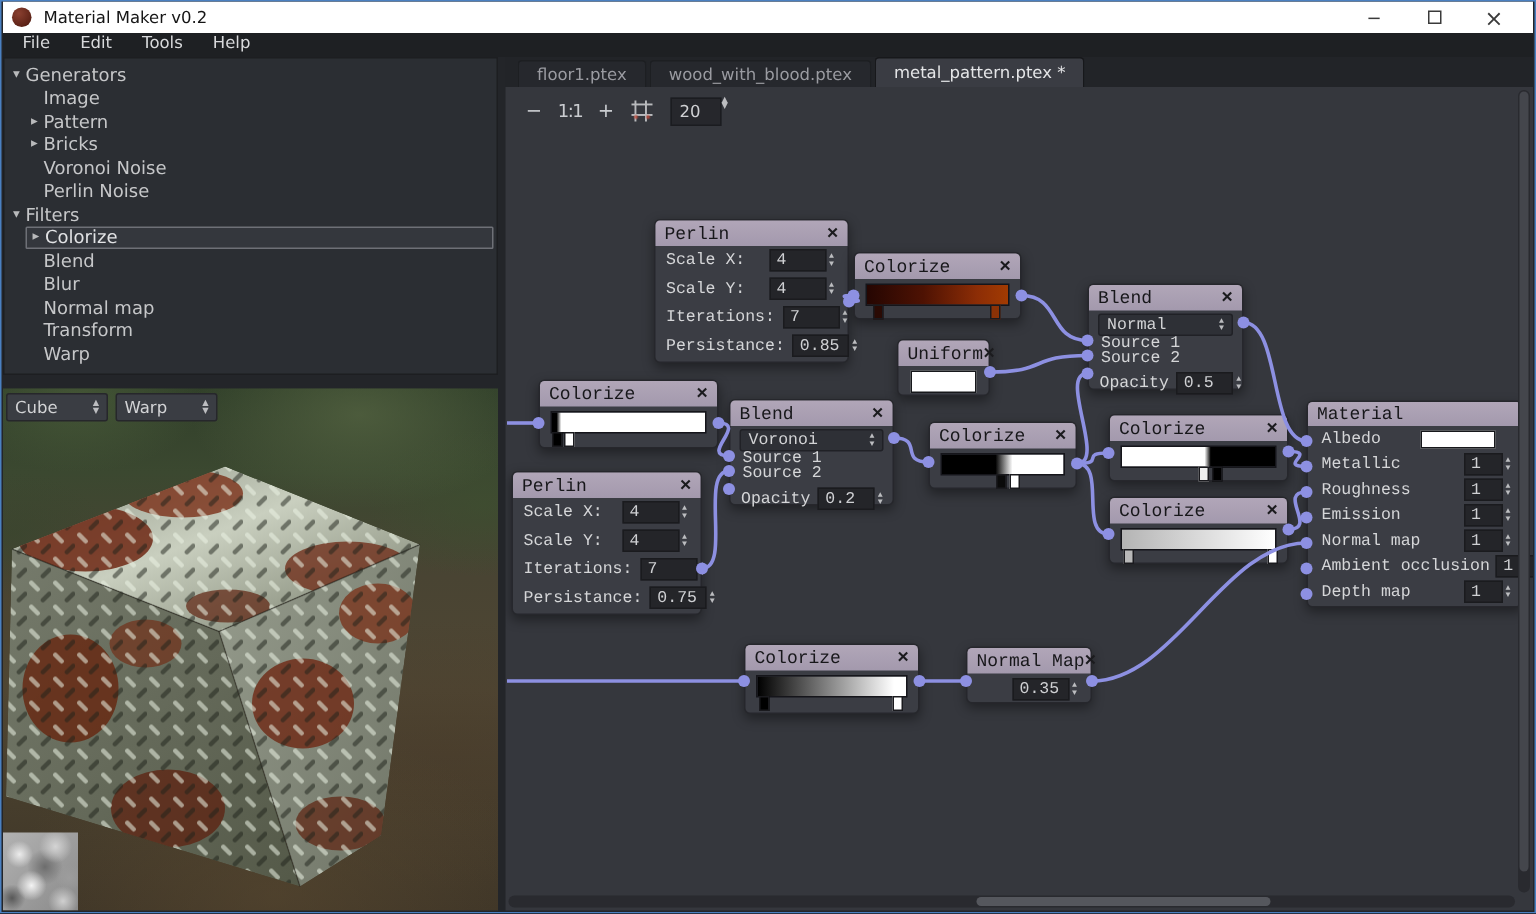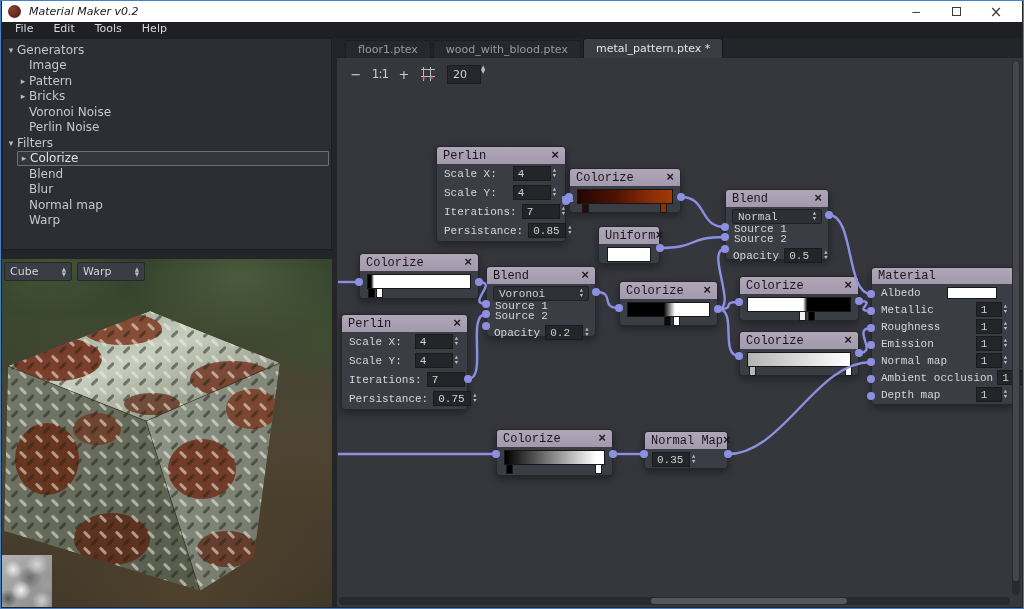--- a/index.html
+++ b/index.html
@@ -2,21 +2,21 @@
 <html><head>
 <meta charset="utf-8">
 <style>
   html,body{margin:0;padding:0;background:#111;}
   *{box-sizing:border-box;}
   .window{position:relative;width:1024px;height:609px;background:#232529;
     border:1px solid #4a80c1;overflow:hidden;
     font-family:"DejaVu Sans","Liberation Sans",sans-serif;color:#d5d6d8;font-size:11px;}
   
   .titlebar{position:absolute;left:1px;top:0;right:1px;height:21px;background:#ffffff;
-    display:flex;align-items:center;padding:0 6px;color:#111;font-style:italic;}
+    display:flex;align-items:center;padding:0 6px;color:#111;}
   .appicon{width:13px;height:13px;border-radius:50%;
     background:radial-gradient(circle at 35% 30%,#8a4030,#5e2317 70%,#401208);margin-right:8px;}
   .apptitle{font-size:11px;color:#151515;flex:1;}
   .winctl{display:flex;align-items:center;gap:0;}
   .ctl{width:40px;height:20px;display:flex;align-items:center;justify-content:center;color:#3a3a3a;font-size:12px;}
   .maxbox{width:9px;height:9px;border:1px solid #3a3a3a;display:inline-block;}
   
   .menubar{position:absolute;left:1px;top:21px;right:1px;height:16px;background:#1e2023;
     display:flex;align-items:flex-start;gap:2px;padding:0 4px;}
   .menuitem{padding:0 9px;color:#d8d9db;font-size:11px;}
@@ -172,20 +172,24 @@
           <span class="arr"></span>
           <span>Blend</span>
         </div>
         <div class="trow" style="margin-left: 14px;">
           <span class="arr"></span>
           <span>Blur</span>
         </div>
         <div class="trow" style="margin-left: 14px;">
           <span class="arr"></span>
           <span>Normal map</span>
+        </div>
+        <div class="trow" style="margin-left: 14px;">
+          <span class="arr"></span>
+          <span>Transform</span>
         </div>
         <div class="trow" style="margin-left: 14px;">
           <span class="arr"></span>
           <span>Warp</span>
         </div>
       </div>
 
     <div class="preview">
       <svg class="cubesvg" width="330" height="351" viewBox="0 0 330 351">
         <defs>
@@ -506,21 +510,21 @@
             <div class="ghandle" style="left: calc(2%); background: rgb(0, 0, 0);"></div>
             <div class="ghandle" style="left: calc(90%); background: rgb(255, 255, 255);"></div>
           </div>
         </div>
         <div class="gnode" style="left: 307px; top: 373px; width: 84px; height: 38px;">
           <div class="ntitle">
             <span class="t">Normal Map</span>
             <span class="x">×</span>
           </div>
           <div class="frow" style="margin-top: 1px;">
-            <span class="spin" style="flex: 1 1 0%;">
+            <span class="spin" style="flex: 1 1 0%; justify-content: flex-end;">
               <span class="val">0.35</span>
               <span class="arrstack">▲<br>▼</span>
             </span>
           </div>
         </div>
       </div>
     <svg id="wires" width="687" height="551">
         <path d="M229,143 C249,143 212,139 232,139" fill="none" stroke="#8d90e2" stroke-width="2.4"></path>
         <path d="M344,139 C370.4,139 361.6,169 388,169" fill="none" stroke="#8d90e2" stroke-width="2.4"></path>
         <path d="M323,190 C362,190 349,179 388,179" fill="none" stroke="#8d90e2" stroke-width="2.4"></path>

